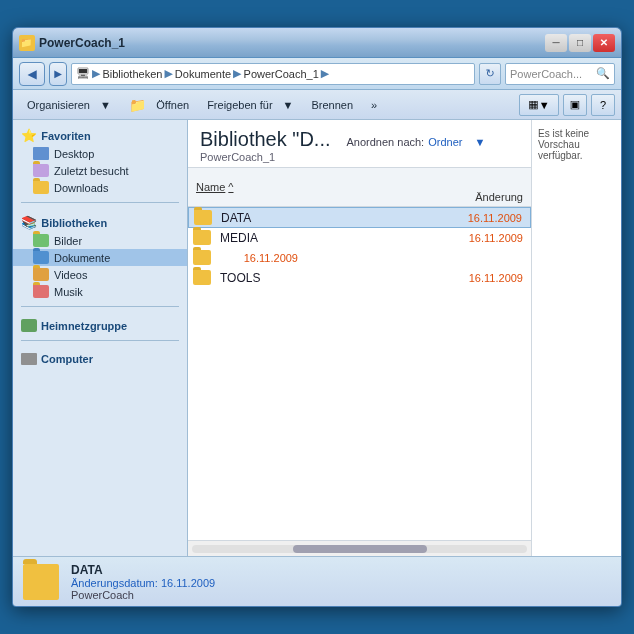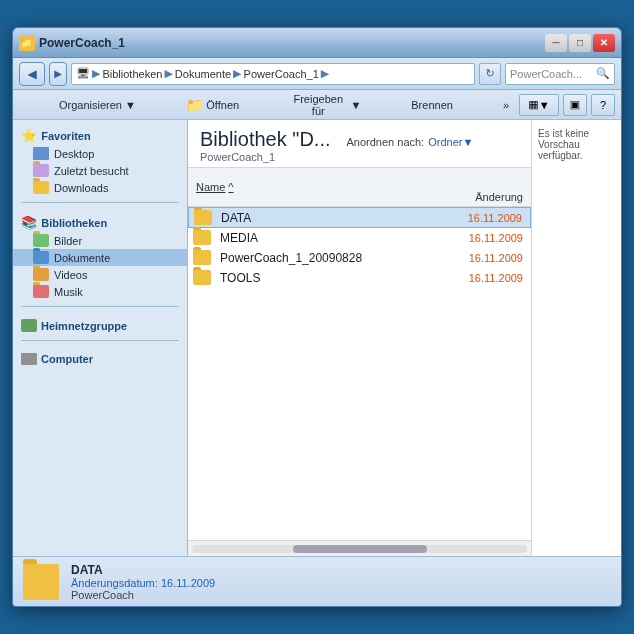--- a/index.html
+++ b/index.html
@@ -152,23 +152,22 @@
     .toolbar-btn {
       height: 24px;
       padding: 0 8px;
       border: none;
       background: transparent;
       cursor: pointer;
       font-size: 11px;
       color: #1a2a3a;
       display: flex;
       align-items: center;
-      gap: 3px;
+      gap: 10px;
       border-radius: 3px;
-      margin-left: 32px;
     }
     .toolbar-icon {
       font-size: 14px;
     }
     .toolbar-right {
       margin-left: auto;
       display: flex;
       align-items: center;
       gap: 4px;
     }
@@ -314,21 +313,21 @@
       font-size: 11px;
       color: #404050;
       padding: 3px 0 2px;
     }
     .arrange-link {
       color: #2060c0;
       cursor: pointer;
       text-decoration: none;
       display: flex;
       align-items: center;
-      gap: 0;
+      gap: 12px;
     }
     
     .file-list-area {
       flex: 1;
       overflow: hidden;
       display: flex;
       flex-direction: column;
     }
     .file-list-header {
       display: flex;
@@ -653,21 +652,20 @@
             <div class="file-row-icon">
               <div class="folder-icon-medium"></div>
             </div>
             <span class="file-row-name">MEDIA</span>
             <span class="file-row-date">16.11.2009</span>
           </div>
           <div class="file-row">
             <div class="file-row-icon">
               <div class="folder-icon-medium"></div>
             </div>
-            <span class="file-row-name">PowerCoach_1_20090828</span>
             <span class="file-row-date">16.11.2009</span>
           </div>
           <div class="file-row">
             <div class="file-row-icon">
               <div class="folder-icon-medium"></div>
             </div>
             <span class="file-row-name">TOOLS</span>
             <span class="file-row-date">16.11.2009</span>
           </div>
         </div>

